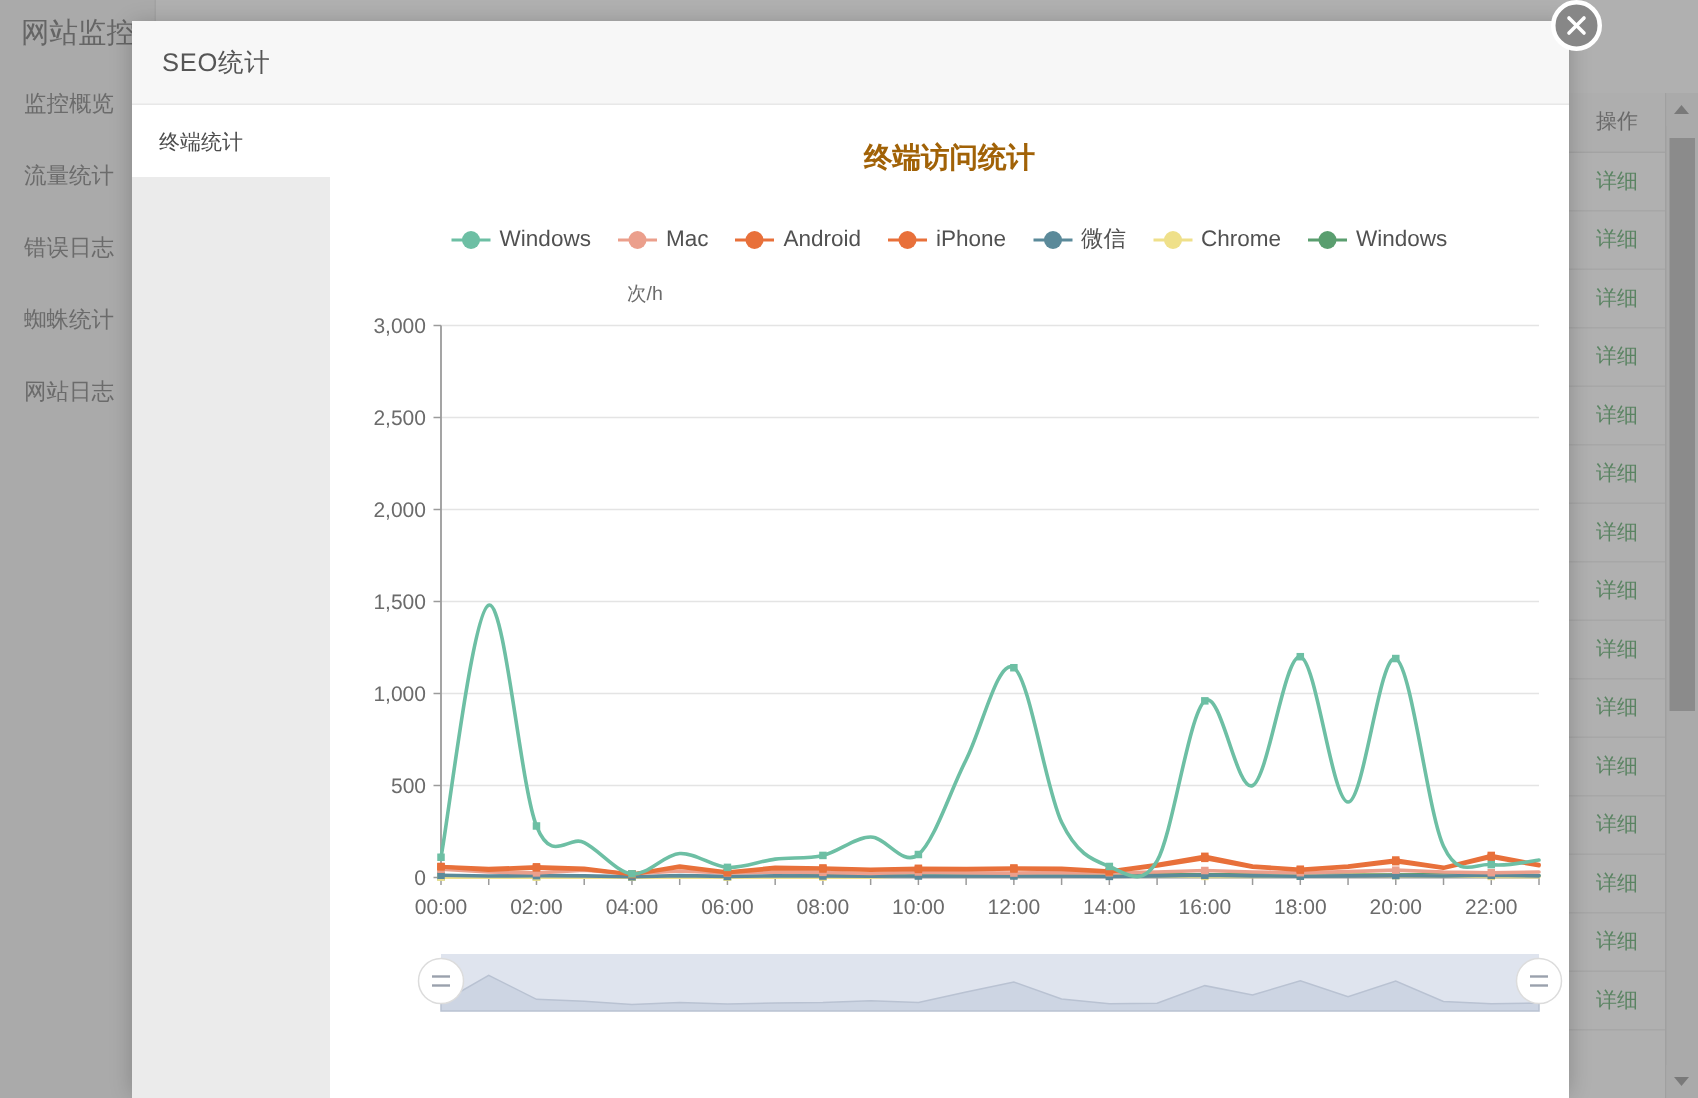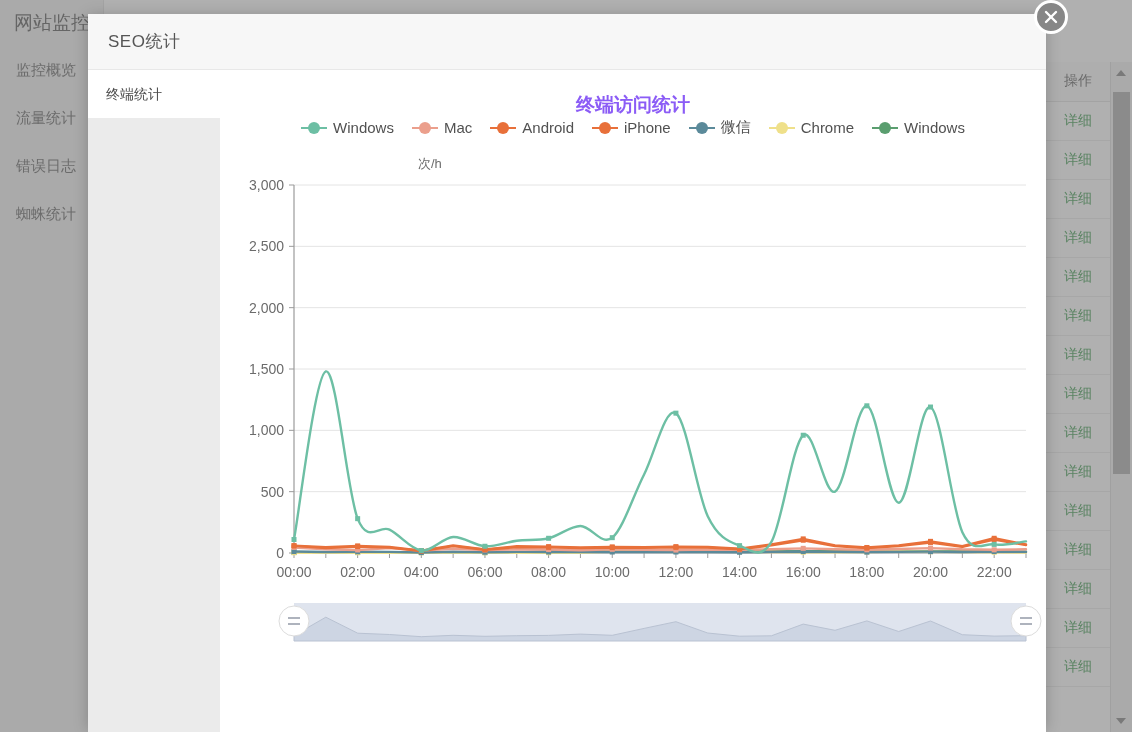--- a/index.html
+++ b/index.html
@@ -131,26 +131,27 @@
     flex: 1;
     background: #ffffff;
     position: relative;
   }
 
   
   #chart-title {
     text-align: center;
     font-size: 19px;
     font-weight: bold;
-    color: #8b5cf6;
+    color: #a16207;
     padding-top: 22px;
   }
   #legend {
     display: flex; justify-content: center; align-items: center;
     gap: 0px;
+    margin-top: 32px;
     flex-wrap: nowrap;
   }
   .legend-item {
     display: flex; align-items: center;
     margin: 0 9px;
     cursor: pointer;
     white-space: nowrap;
   }
   .legend-mark {
     position: relative;
@@ -245,20 +246,21 @@
     </div>
   </div>
 
   <div id="bg-sidebar">
     <div class="bg-brand">网站监控</div>
     <div id="bg-nav">
         <div class="bg-nav-item"><span>监控概览</span></div>
         <div class="bg-nav-item"><span>流量统计</span></div>
         <div class="bg-nav-item"><span>错误日志</span></div>
         <div class="bg-nav-item"><span>蜘蛛统计</span></div>
+        <div class="bg-nav-item"><span>网站日志</span></div>
       </div>
   </div>
 </div>
 
 <div id="bg-dim"></div>
 
 <div id="modal">
 
   <div id="modal-close">
     <svg width="28" height="28" viewBox="0 0 28 28">

